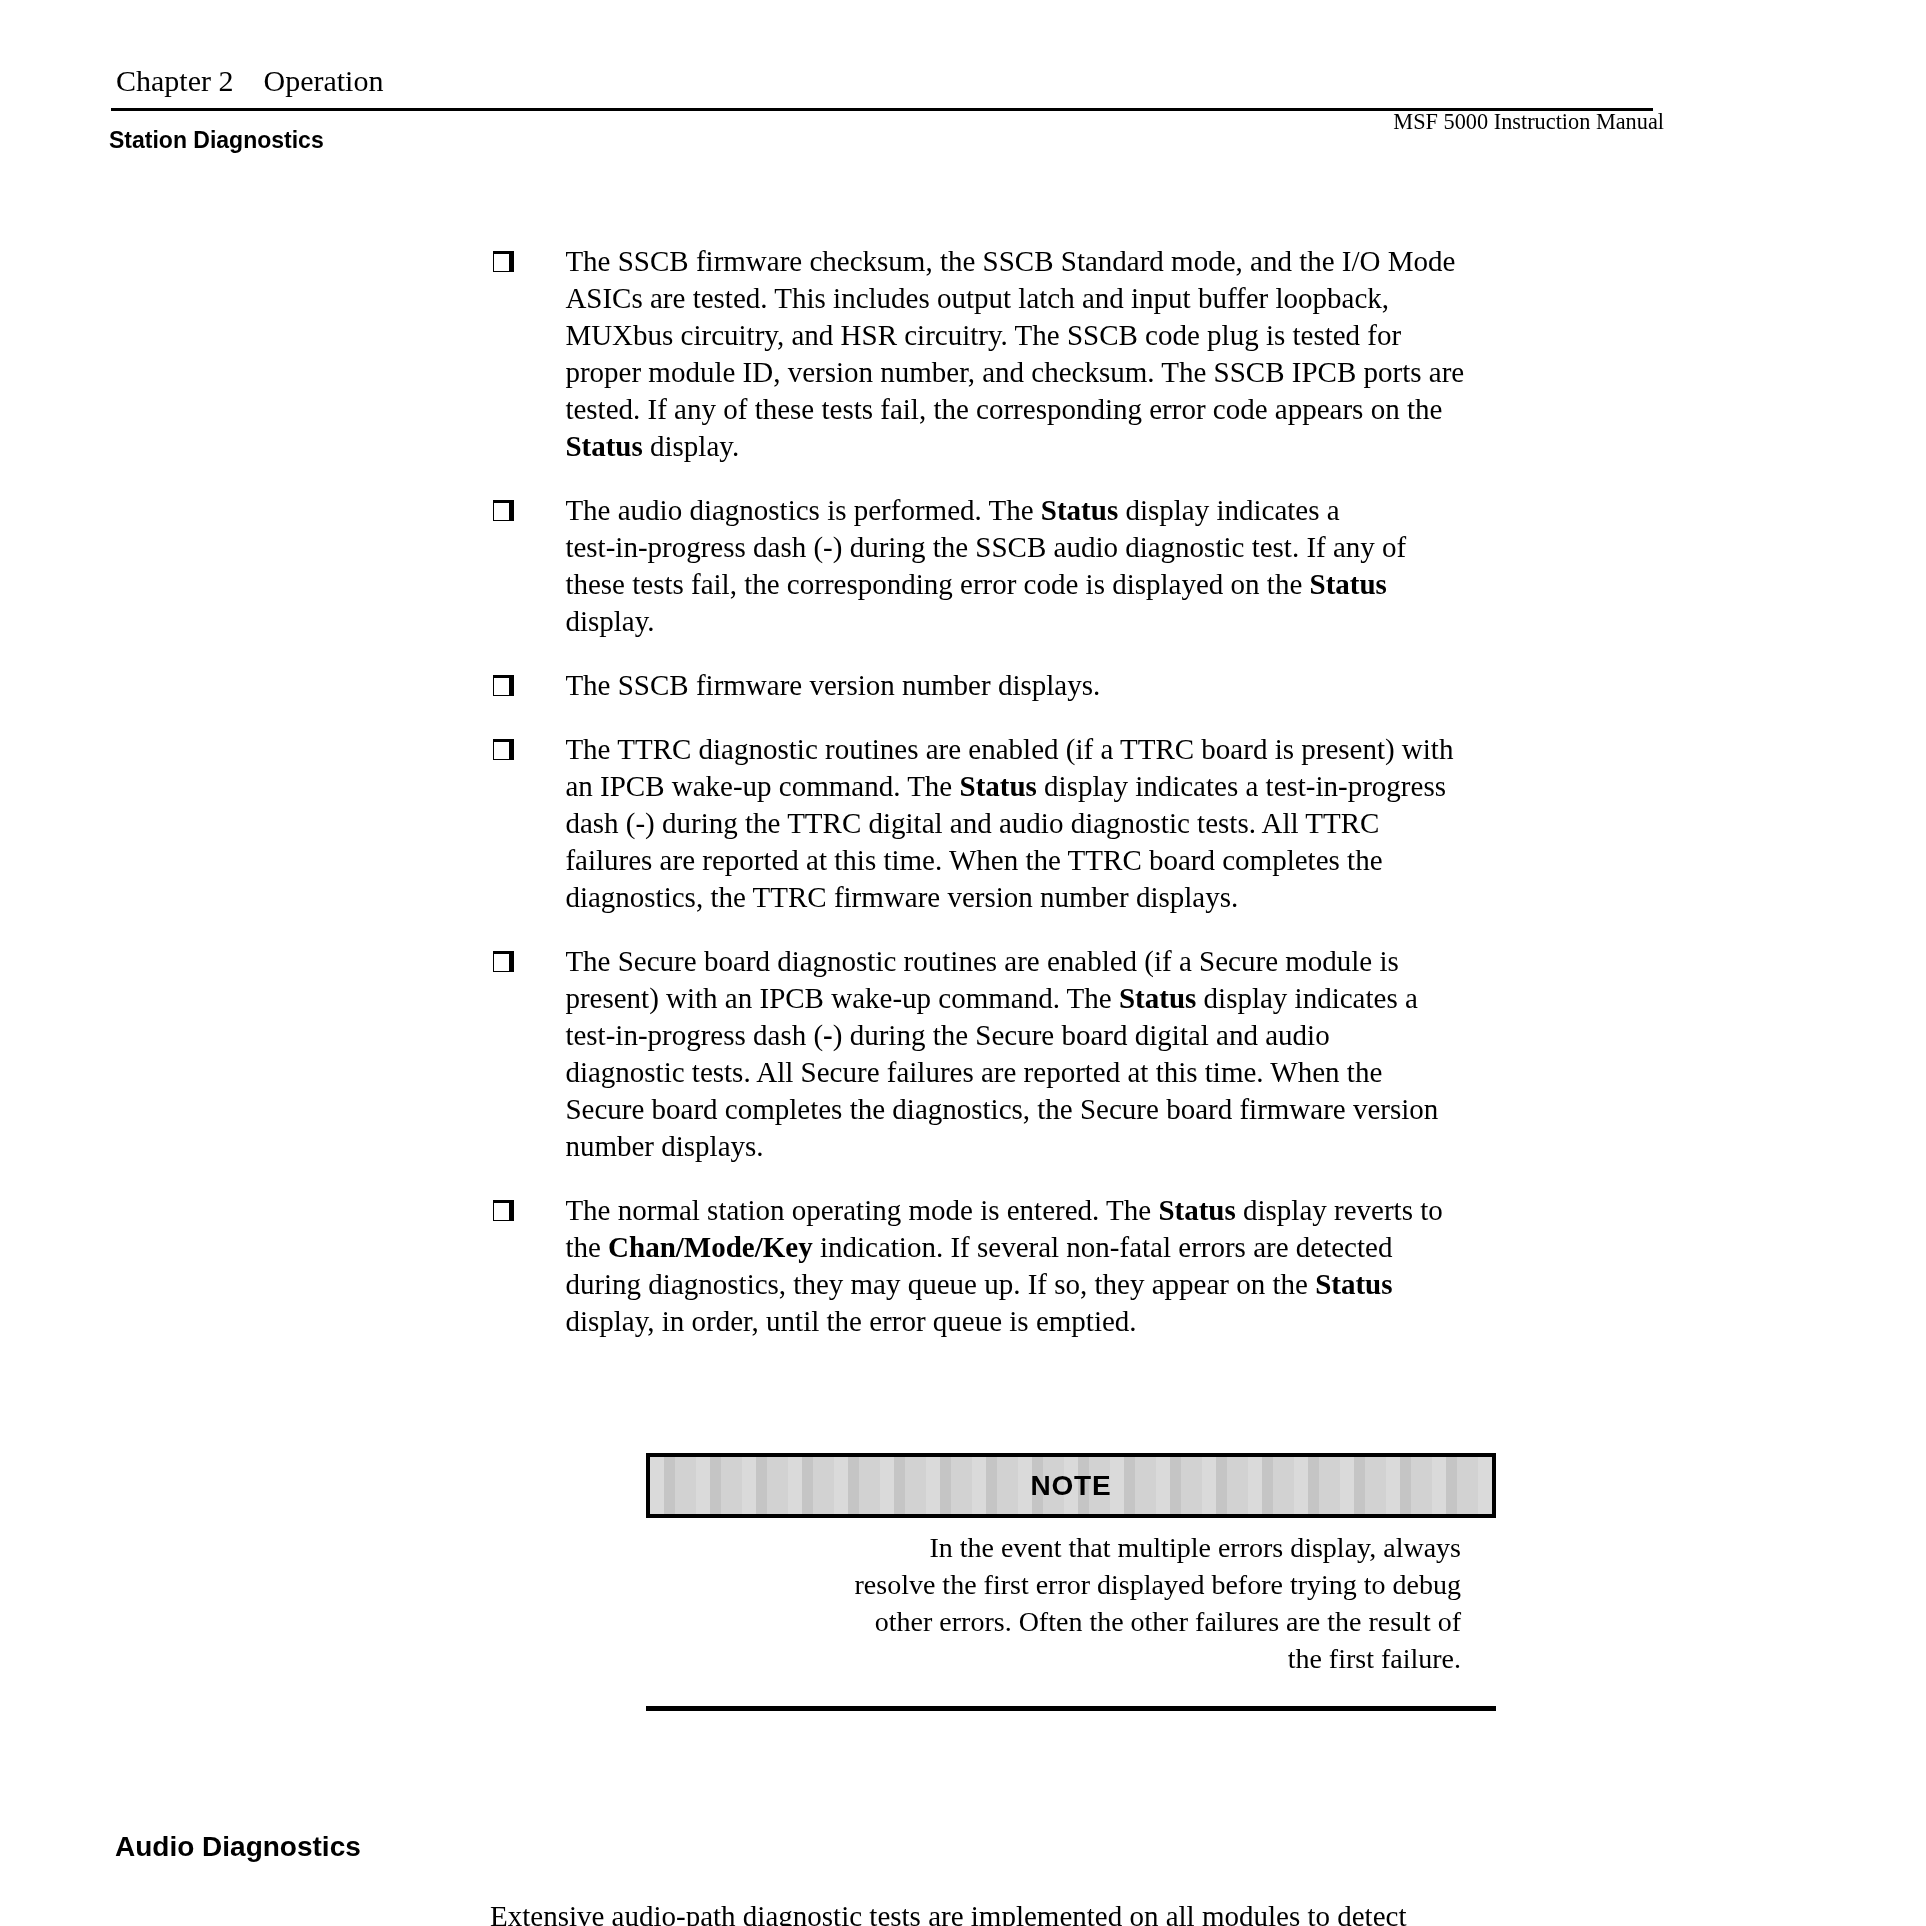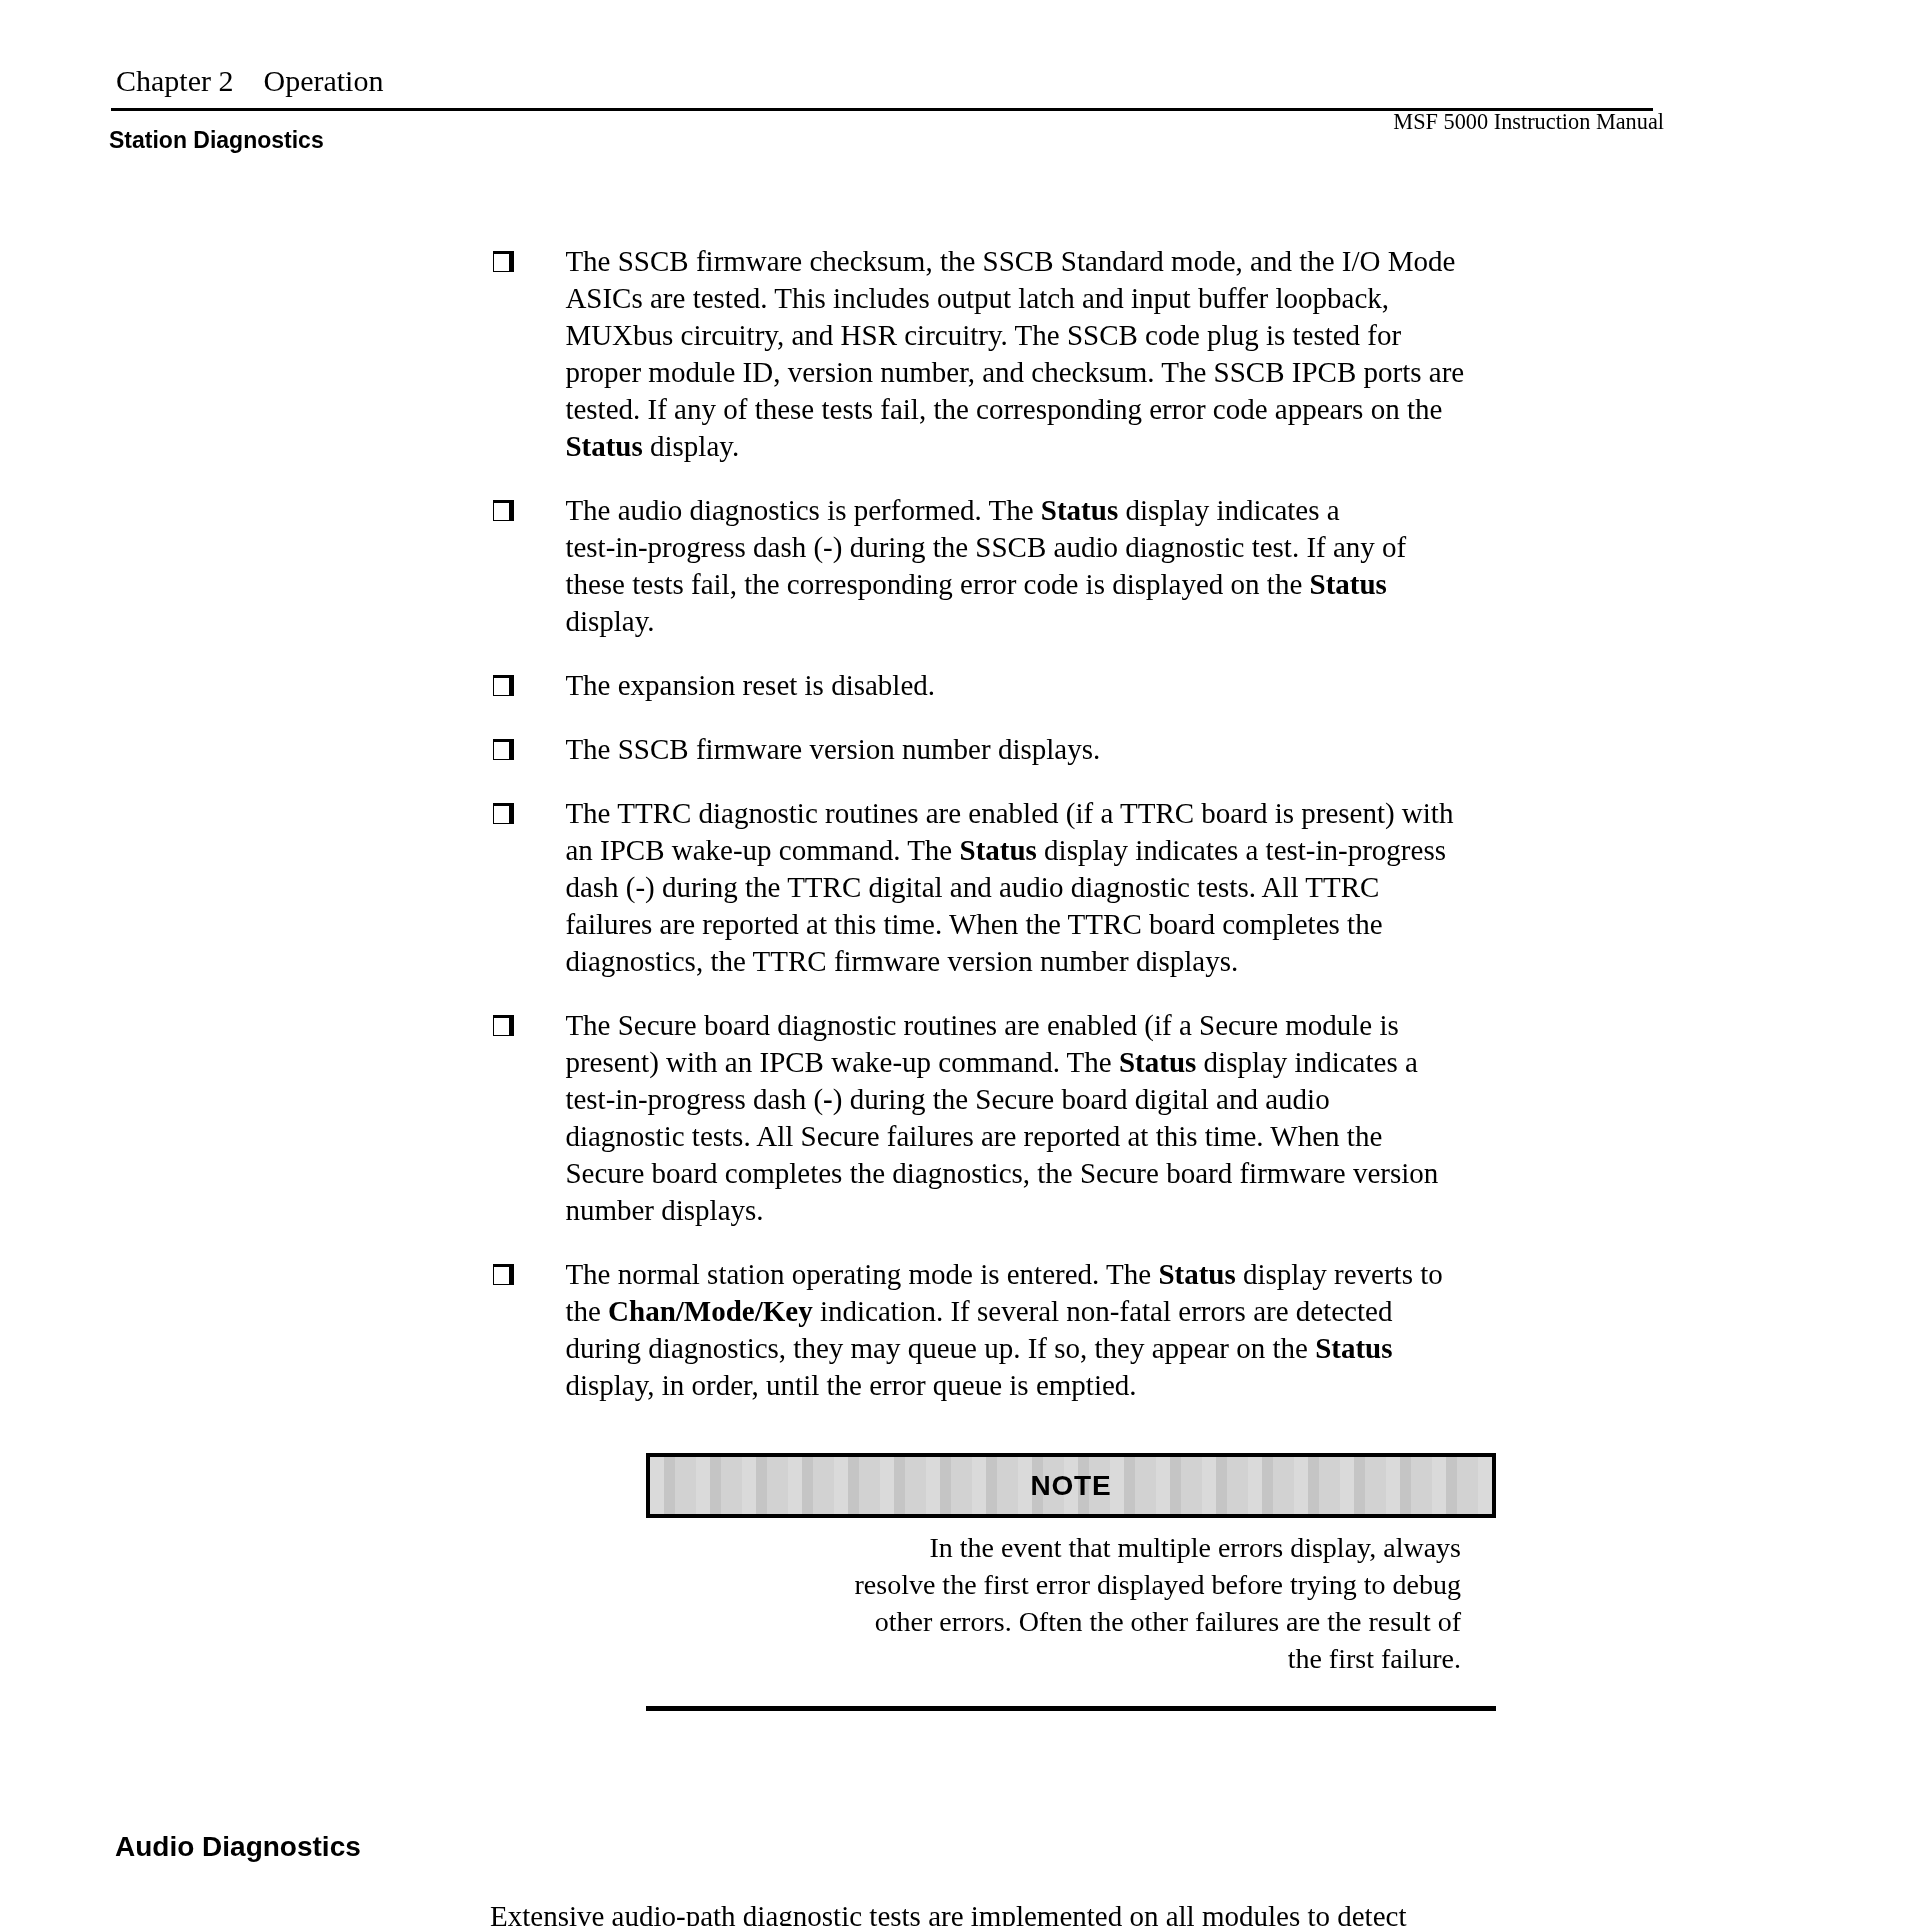--- a/index.html
+++ b/index.html
@@ -112,24 +112,20 @@
     <li class="bullet">
       <span class="bullet-marker"></span>
       <span class="bullet-text">The SSCB firmware checksum, the SSCB Standard mode, and the I/O Mode<br>ASICs are tested. This includes output latch and input buffer loopback,<br>MUXbus circuitry, and HSR circuitry. The SSCB code plug is tested for<br>proper module ID, version number, and checksum. The SSCB IPCB ports are<br>tested. If any of these tests fail, the corresponding error code appears on the<br><strong>Status</strong> display.</span>
     </li>
     <li class="bullet">
       <span class="bullet-marker"></span>
       <span class="bullet-text">The audio diagnostics is performed. The <strong>Status</strong> display indicates a<br>test-in-progress dash (-) during the SSCB audio diagnostic test. If any of<br>these tests fail, the corresponding error code is displayed on the <strong>Status</strong><br>display.</span>
     </li>
     <li class="bullet">
       <span class="bullet-marker"></span>
-      <span class="bullet-text">The expansion reset is disabled.</span>
-    </li>
-    <li class="bullet">
-      <span class="bullet-marker"></span>
       <span class="bullet-text">The SSCB firmware version number displays.</span>
     </li>
     <li class="bullet">
       <span class="bullet-marker"></span>
       <span class="bullet-text">The TTRC diagnostic routines are enabled (if a TTRC board is present) with<br>an IPCB wake-up command. The <strong>Status</strong> display indicates a test-in-progress<br>dash (-) during the TTRC digital and audio diagnostic tests. All TTRC<br>failures are reported at this time. When the TTRC board completes the<br>diagnostics, the TTRC firmware version number displays.</span>
     </li>
     <li class="bullet">
       <span class="bullet-marker"></span>
       <span class="bullet-text">The Secure board diagnostic routines are enabled (if a Secure module is<br>present) with an IPCB wake-up command. The <strong>Status</strong> display indicates a<br>test-in-progress dash (<strong>-</strong>) during the Secure board digital and audio<br>diagnostic tests. All Secure failures are reported at this time. When the<br>Secure board completes the diagnostics, the Secure board firmware version<br>number displays.</span>
     </li>

